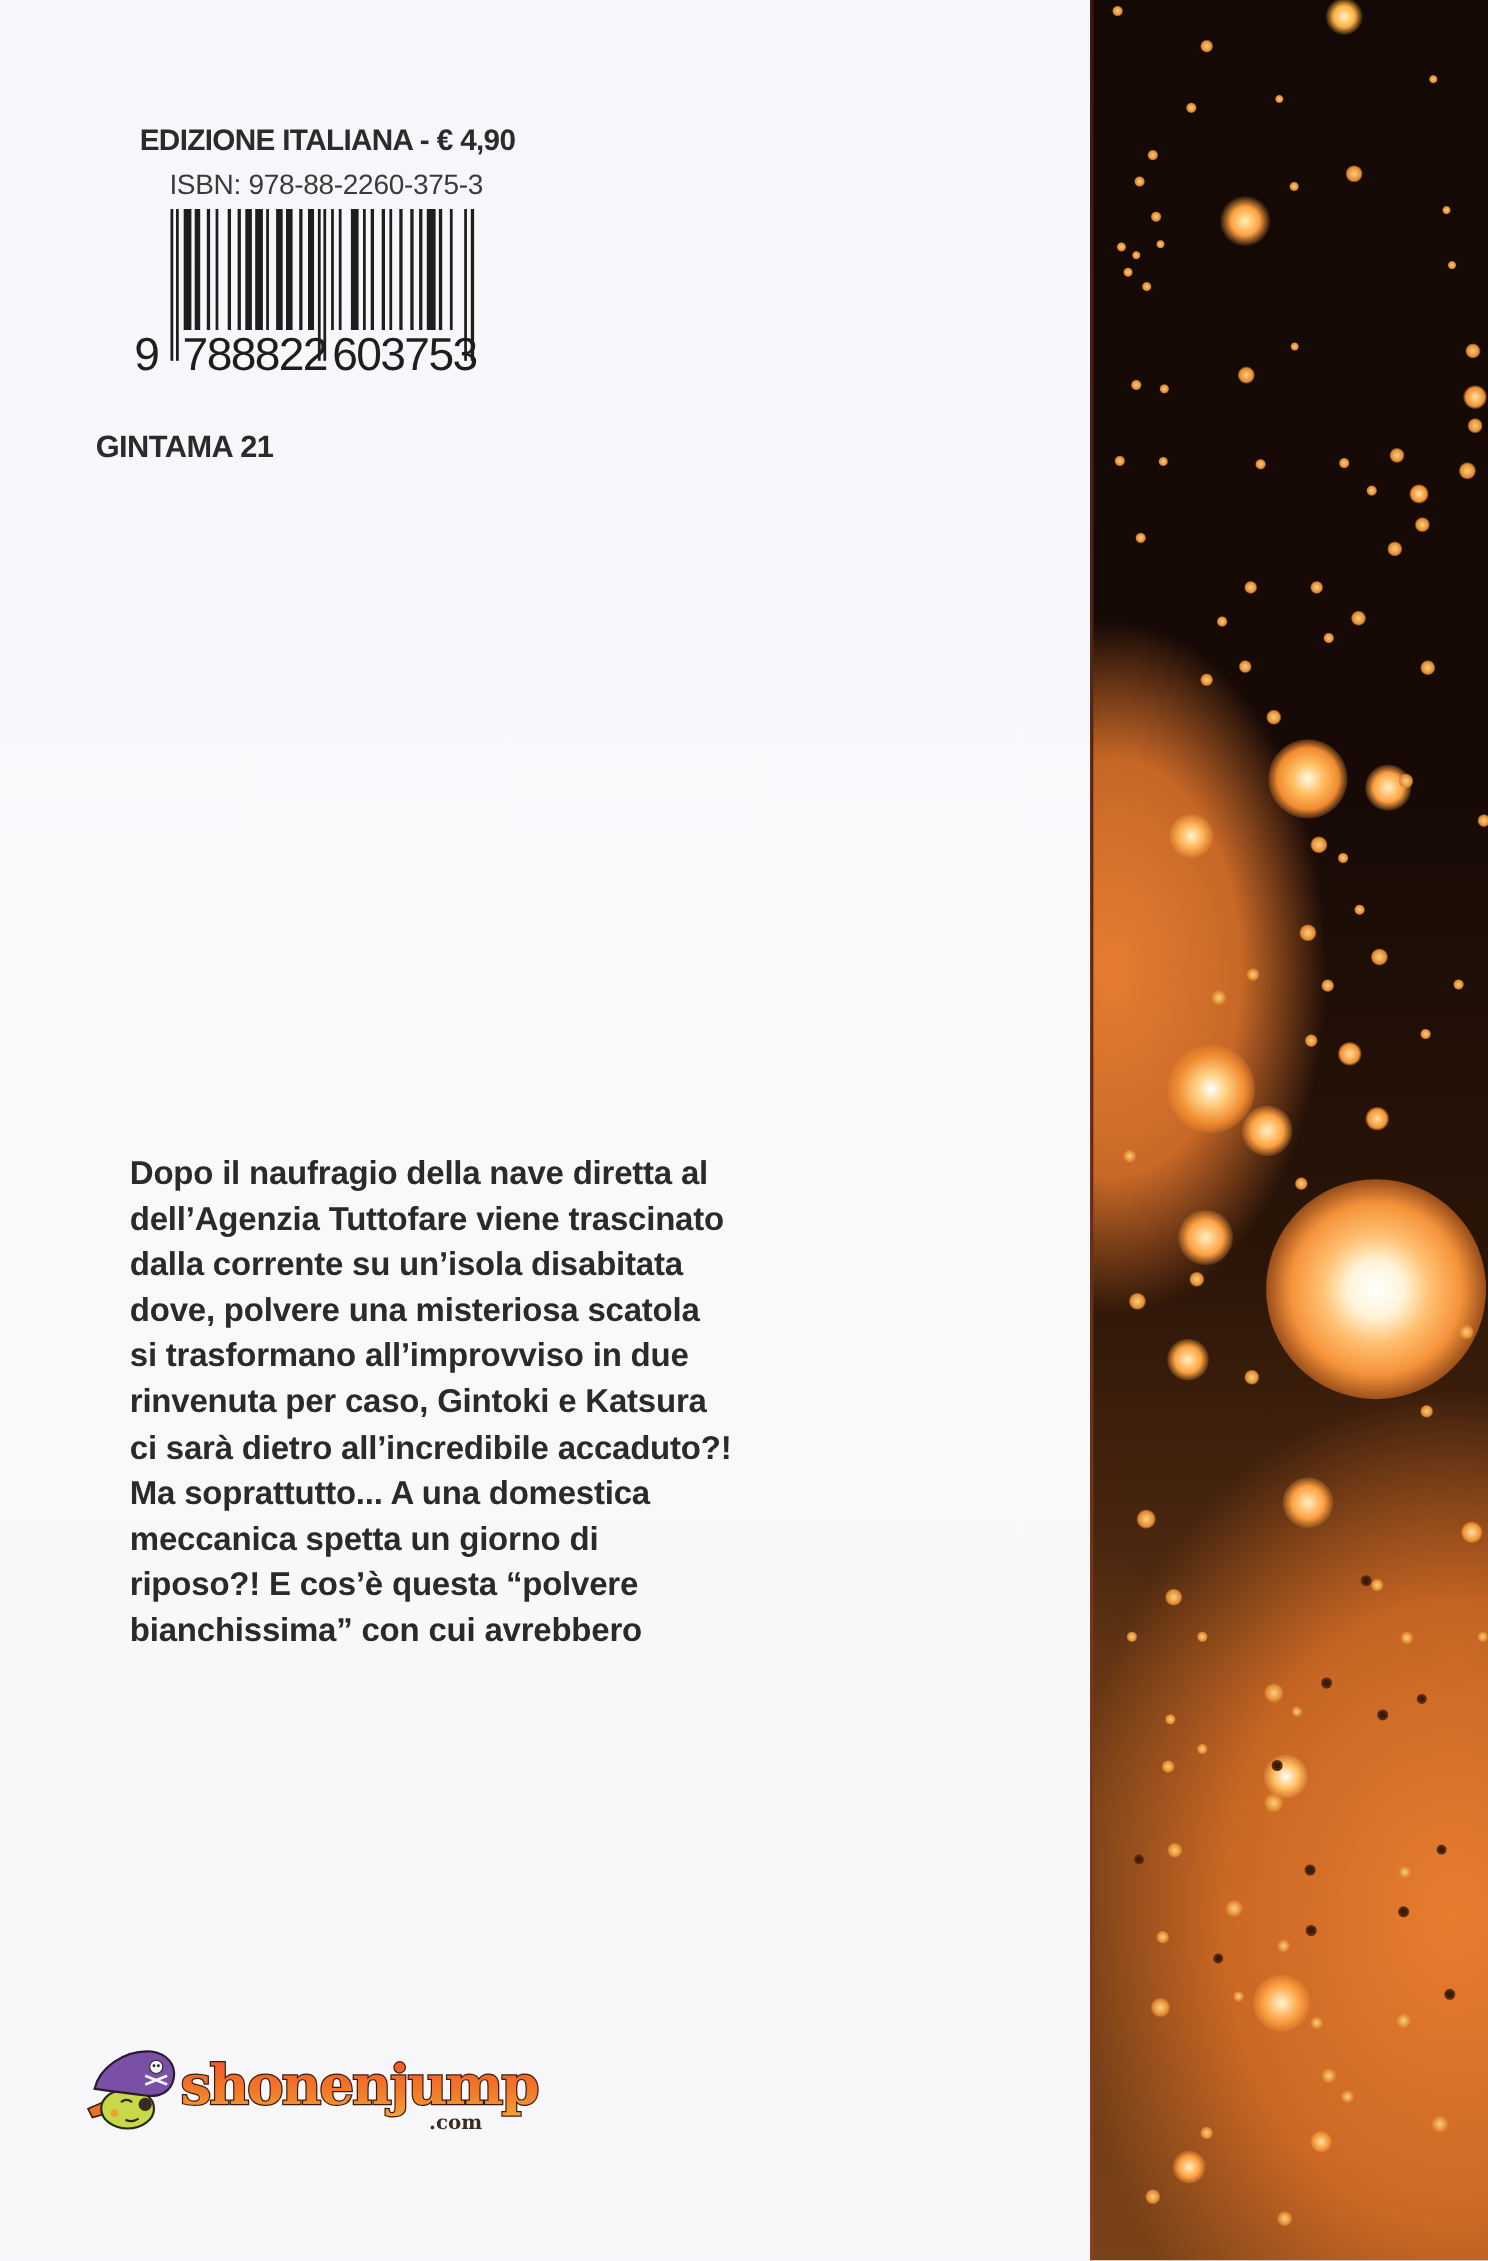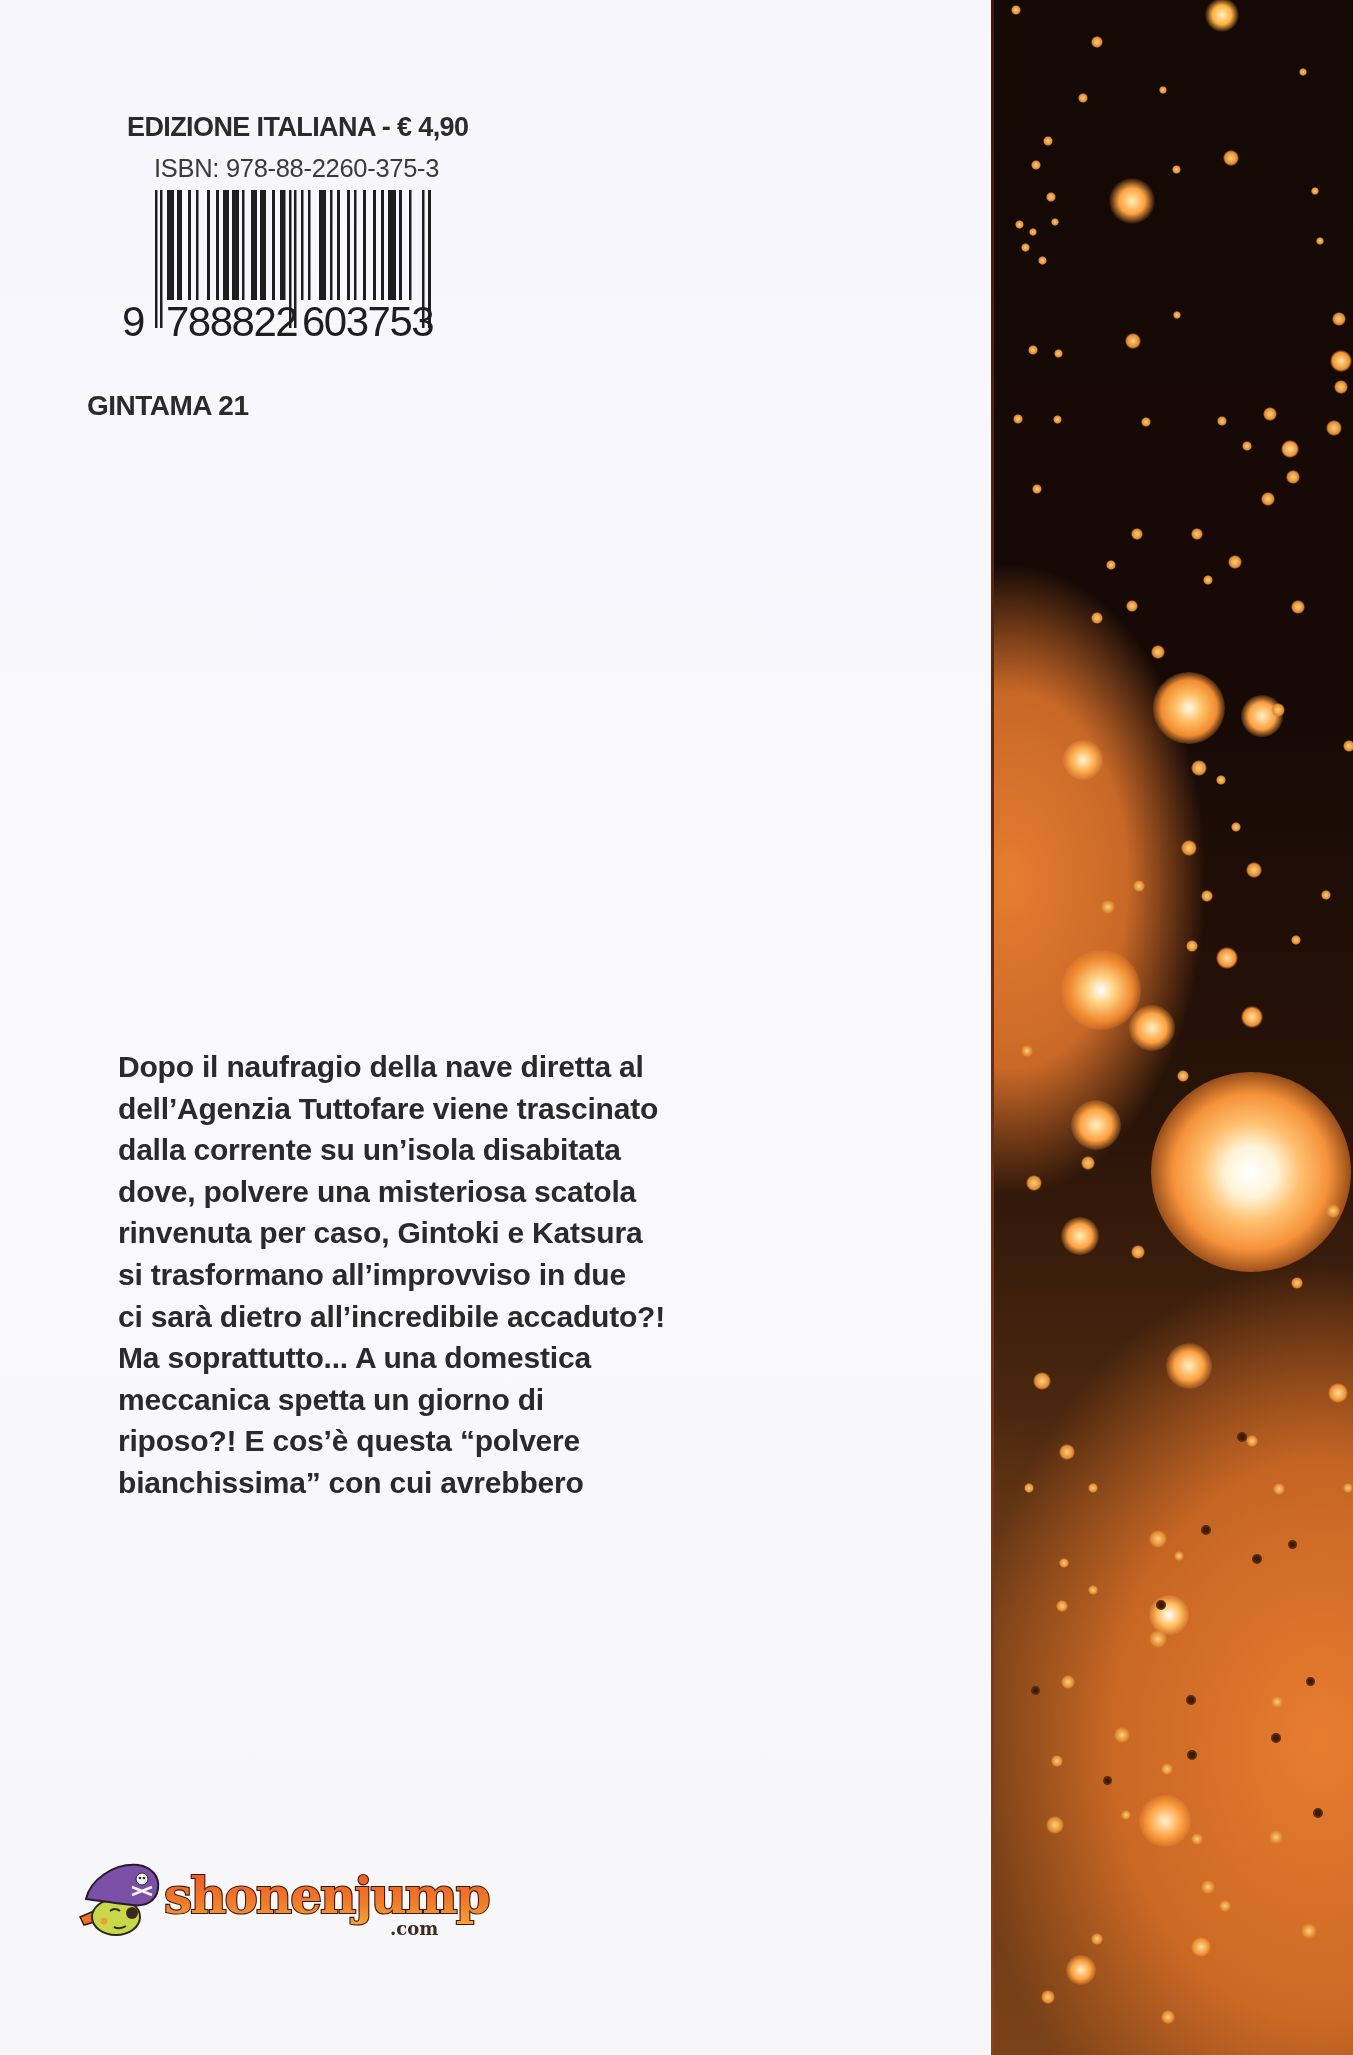--- a/index.html
+++ b/index.html
@@ -110,22 +110,22 @@
   <div style="position:absolute;left:180px;top:112px;font-size:42px;line-height:44px;color:#1e1e1e;letter-spacing:-1.5px;">603753</div>
 </div>
 
 <div class="series-title">GINTAMA 21</div>
 
 <div class="blurb">
   <span class="line">Dopo il naufragio della nave diretta al</span>
   <span class="line">dell’Agenzia Tuttofare viene trascinato</span>
   <span class="line">dalla corrente su un’isola disabitata</span>
   <span class="line">dove, polvere una misteriosa scatola</span>
+  <span class="line">si trasformano all’improvviso in due</span>
   <span class="line">rinvenuta per caso, Gintoki e Katsura</span>
-  <span class="line">si trasformano all’improvviso in due</span>
   <span class="line">ci sarà dietro all’incredibile accaduto?!</span>
   <span class="line">Ma soprattutto... A una domestica</span>
   <span class="line">meccanica spetta un giorno di</span>
   <span class="line">riposo?! E cos’è questa “polvere</span>
   <span class="line">bianchissima” con cui avrebbero</span>
 </div>
 
 <div class="logo">
   <svg width="430" height="85" viewBox="0 0 430 85" xmlns="http://www.w3.org/2000/svg">
     <defs>

